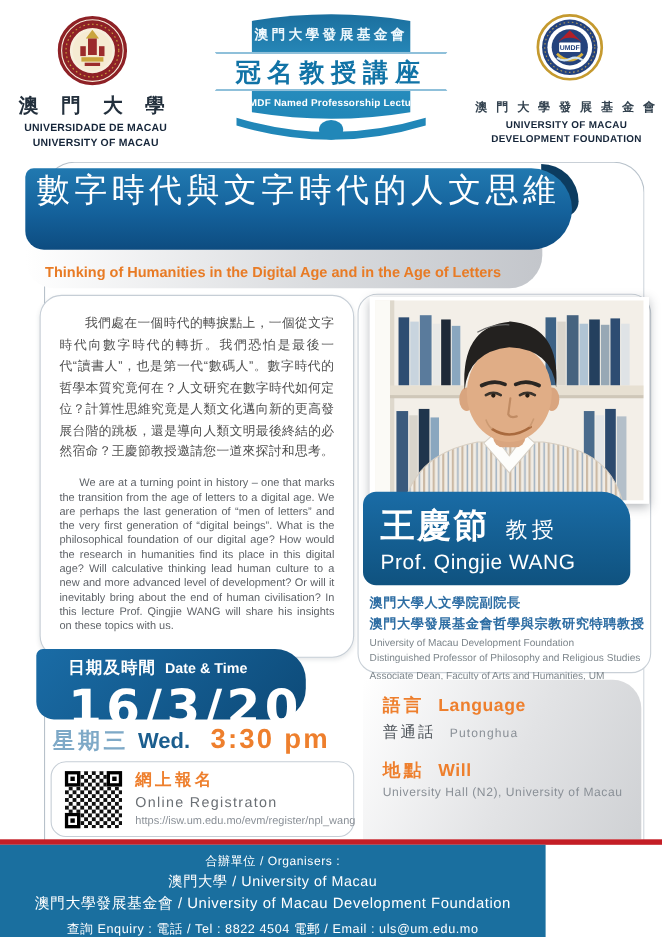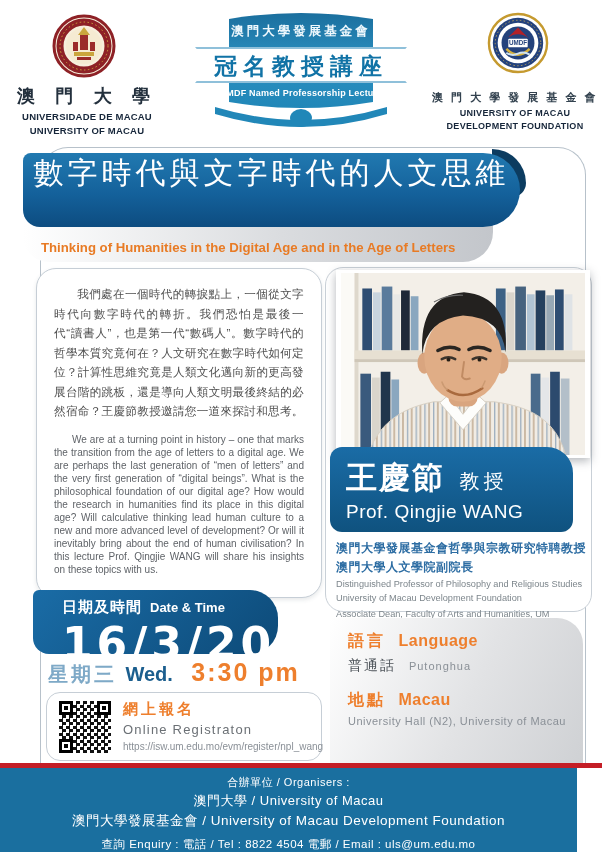--- a/index.html
+++ b/index.html
@@ -89,21 +89,21 @@
                 border-radius:0 26px 0 0; padding:13px 0 0 18px; }
   .ip-label { color:#ee7f2d; font-size:16px; font-weight:bold; }
   .ip-label .cn { letter-spacing:3px; } .ip-label .en { margin-left:8px; letter-spacing:.5px; }
   .ip-val { margin-top:5px; color:#4f555b; font-size:14px; letter-spacing:2px; }
   .ip-val .en { color:#8a9097; font-size:11px; letter-spacing:1px; margin-left:7px;text-align:right; }
   .ip-sub { margin-top:4px; color:#8a9097; font-size:11px; letter-spacing:.5px; }
   .venue-blk { margin-top:15px; }
 
   
   .redline { position:absolute; left:0; top:763px; width:602px; height:5px; background:#c41e26; }
-  .footer { position:absolute; left:0; top:768px; width:577px; height:84px; background:#1a6f9f; color:#fff; text-align:center; padding-top:7px; }
+  .footer { position:absolute; left:0; top:768px; width:496px; height:84px; background:#1a6f9f; color:#fff; text-align:center; padding-top:7px; }
   .footer .f1 { font-size:11px; letter-spacing:.5px; }
   .footer .f2 { font-size:13px; margin-top:2px; letter-spacing:.5px; }
   .footer .f3 { font-size:13.5px; margin-top:2px; letter-spacing:.5px; }
   .footer .f4 { font-size:11.5px; margin-top:7px; letter-spacing:.5px; }
 </style>
 </head>
 <body>
 
 <div class="poster">
 
@@ -273,44 +273,44 @@
   </div>
 
   <div class="nameplate">
     <div class="l1">
       <span class="nm">王慶節</span>
       <span class="pf">教授</span>
     </div>
     <div class="l2">Prof. Qingjie WANG</div>
   </div>
   <div class="titles-cn">
+    <div>澳門大學人文學院副院長</div>
     <div>澳門大學發展基金會哲學與宗教研究特聘教授</div>
-    <div>澳門大學人文學院副院長</div>
   </div>
   <div class="titles-en">
+    <div>University of Macau Development Foundation</div>
     <div>Distinguished Professor of Philosophy and Religious Studies</div>
-    <div>University of Macau Development Foundation</div>
     <div class="gap">Associate Dean, Faculty of Arts and Humanities, UM</div>
   </div>
 
   <div class="gray-panel">
     <div>
       <div class="ip-label">
         <span class="cn">語言</span>
         <span class="en">Language</span>
       </div>
       <div class="ip-val">
         <span>普通話</span>
         <span class="en">Putonghua</span>
       </div>
     </div>
     <div class="venue-blk">
       <div class="ip-label">
         <span class="cn">地點</span>
-        <span class="en">Macau</span>
+        <span class="en">Will</span>
       </div>
       <div class="ip-sub">University Hall (N2), University of Macau</div>
     </div>
   </div>
 
   <div class="redline"></div>
   <div class="footer">
     <div class="f1">合辦單位 / Organisers :</div>
     <div class="f2">澳門大學  / University of Macau</div>
     <div class="f3">澳門大學發展基金會 /  University of Macau Development Foundation</div>

